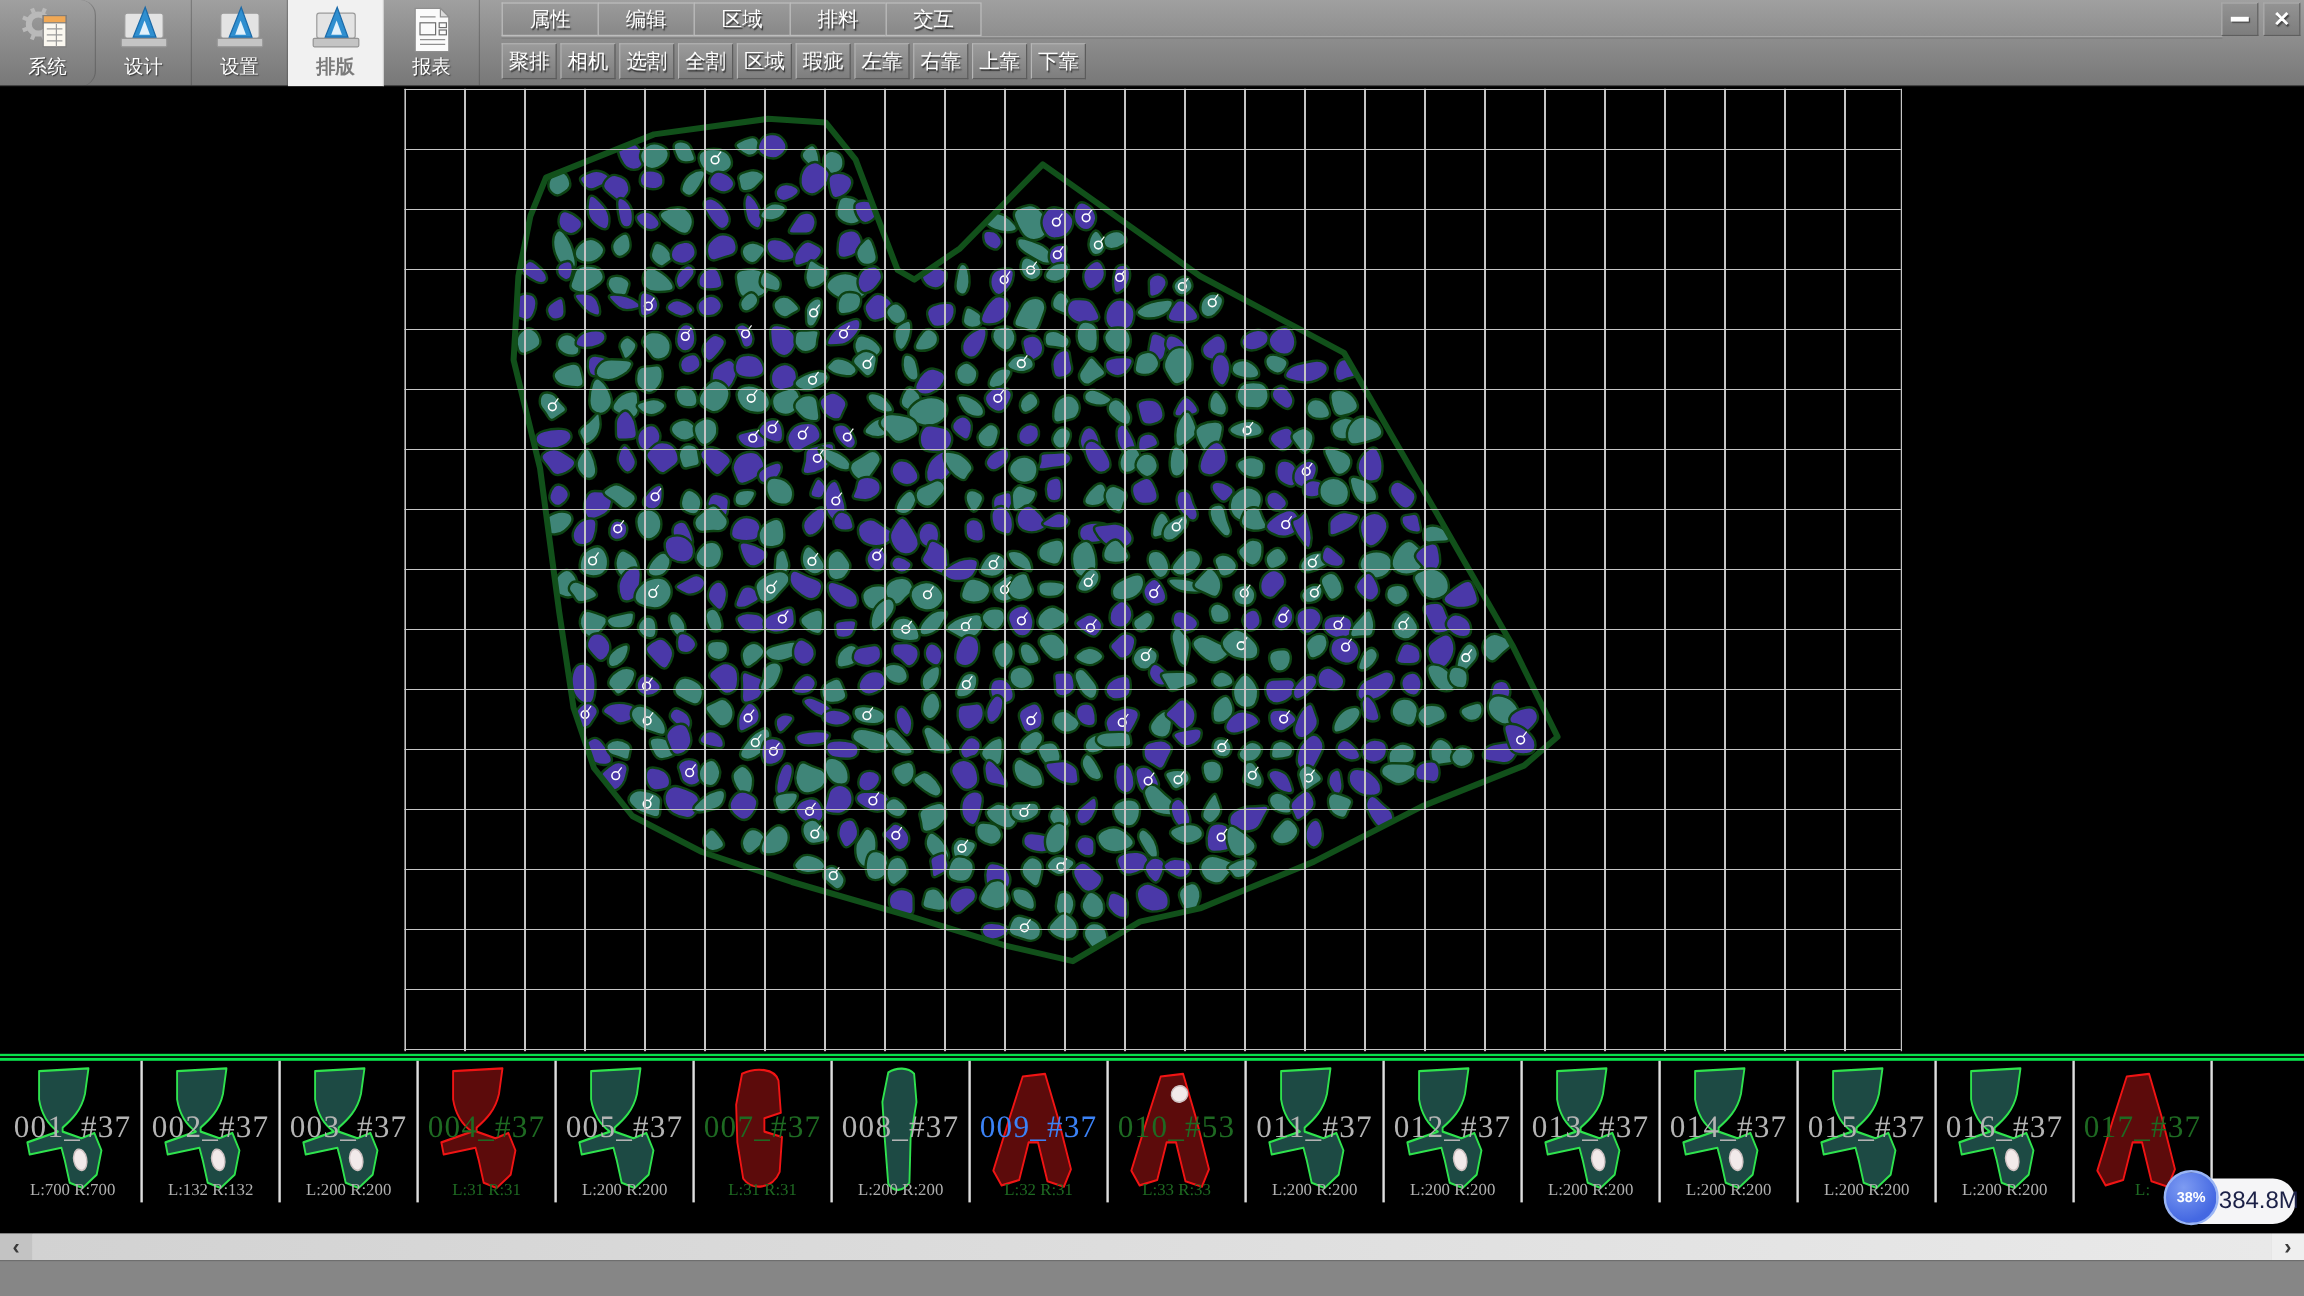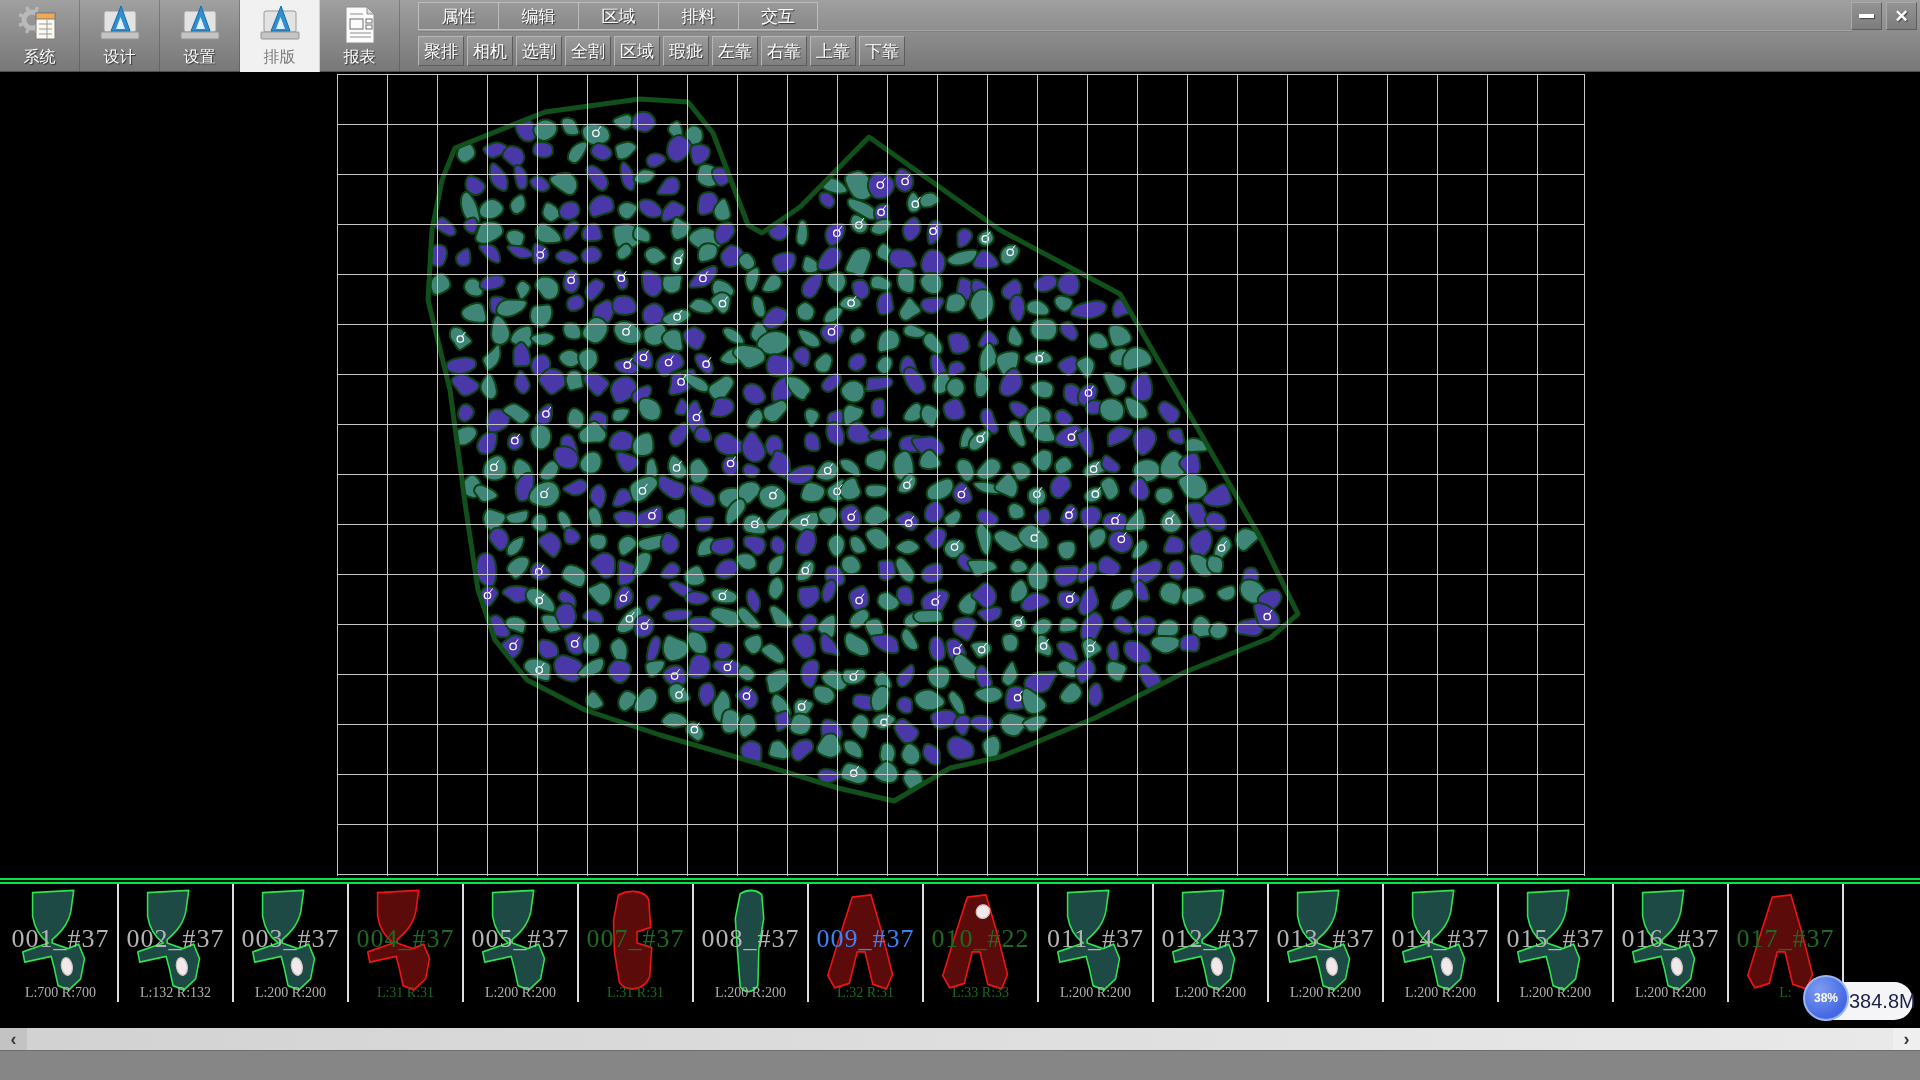--- a/index.html
+++ b/index.html
@@ -82,21 +82,21 @@
   #statusbar{position:absolute;left:0;top:1050px;width:1920px;height:30px;background:#868686;
         border-top:1px solid #6e6e6e;}
 </style>
 </head>
 <body>
 
 <div id="app">
 
   <div id="toolbar">
     <div id="navbar">
-        <div class="nav-btn" style="left: 0px;">
+        <div class="nav-btn" style="left: 0px; border-radius: 13px;">
           <span class="ic">
             <svg width="46" height="42" viewBox="0 0 46 42">
    <circle cx="15" cy="16" r="8" fill="none" stroke="#b9b9b9" stroke-width="5"></circle>
               <line x1="24.2" y1="19.9" x2="27.9" y2="21.5" stroke="#b9b9b9" stroke-width="3.4"></line>
               <line x1="18.8" y1="25.3" x2="20.3" y2="29.0" stroke="#b9b9b9" stroke-width="3.4"></line>
               <line x1="11.1" y1="25.2" x2="9.5" y2="28.9" stroke="#b9b9b9" stroke-width="3.4"></line>
               <line x1="5.7" y1="19.8" x2="2.0" y2="21.3" stroke="#b9b9b9" stroke-width="3.4"></line>
               <line x1="5.8" y1="12.1" x2="2.1" y2="10.5" stroke="#b9b9b9" stroke-width="3.4"></line>
               <line x1="11.2" y1="6.7" x2="9.7" y2="3.0" stroke="#b9b9b9" stroke-width="3.4"></line>
               <line x1="18.9" y1="6.8" x2="20.5" y2="3.1" stroke="#b9b9b9" stroke-width="3.4"></line>
@@ -126,21 +126,21 @@
           <span class="ic">
             <svg width="46" height="42" viewBox="0 0 46 42">
    <rect x="7" y="7" width="32" height="21" rx="2" fill="#e3e3e3" stroke="#9a9a9a"></rect>
    <rect x="4" y="28" width="38" height="7" rx="1" fill="#c4c4c4" stroke="#949494"></rect>
    <path d="M24,2 L33,27 L14,27 Z" fill="#2f8fd0" stroke="#1b6aa8"></path>
    <path d="M23.5,13 L28,25 L19,25 Z" fill="#e2f1fb"></path>
             </svg>
           </span>
           <span class="lbl">设置</span>
         </div>
-        <div class="nav-btn active" style="left: 240px;">
+        <div class="nav-btn active" style="left: 240px; font-weight: bold;">
           <span class="ic">
             <svg width="46" height="42" viewBox="0 0 46 42">
    <rect x="7" y="7" width="32" height="21" rx="2" fill="#e3e3e3" stroke="#9a9a9a"></rect>
    <rect x="4" y="28" width="38" height="7" rx="1" fill="#c4c4c4" stroke="#949494"></rect>
    <path d="M24,2 L33,27 L14,27 Z" fill="#2f8fd0" stroke="#1b6aa8"></path>
    <path d="M23.5,13 L28,25 L19,25 Z" fill="#e2f1fb"></path>
             </svg>
           </span>
           <span class="lbl">排版</span>
         </div>
@@ -1035,21 +1035,21 @@
 
       </svg>
       <div class="pid" style="color:#3b82f6">009_#37</div>
       <div class="cnt" style="color:#1e6a22">L:32 R:31</div>
         </div>
         <div class="cell">
           <svg width="98" height="112" viewBox="0 0 100 100" preserveAspectRatio="none">
         <path d="M36,9 L55,7 L66,40 L77,78 L71,91 L57,87 L49,58 L41,58 L33,86 L18,90 L11,79 L24,42 Z" fill="#5c0b0b" stroke="#f01414" stroke-width="1.6" stroke-linejoin="round"></path>
         <ellipse cx="52" cy="22" rx="7" ry="6" transform="rotate(-10 52 22)" fill="#f2eaea" stroke="#cfc2c2" stroke-width="1.2"></ellipse>
       </svg>
-      <div class="pid" style="color:#1e6a22">010_#22</div>
+      <div class="pid" style="color:#1e6a22">010_#53</div>
       <div class="cnt" style="color:#1e6a22">L:33 R:33</div>
         </div>
         <div class="cell">
           <svg width="98" height="112" viewBox="0 0 100 100" preserveAspectRatio="none">
         <path d="M21,5 L63,3 L60,22 C57,34 49,41 41,47 L41,50 L57,55 L68,51 L74,64 L70,82 L58,92 L47,88 L43,72 L40,62 L13,67 L11,58 L37,50 C29,45 23,37 21,26 Z" fill="#1d4a44" stroke="#2fe34e" stroke-width="1.6" stroke-linejoin="round"></path>
 
       </svg>
       <div class="pid" style="color:#b4b4b4">011_#37</div>
       <div class="cnt" style="color:#b0b0b0">L:200 R:200</div>
         </div>

